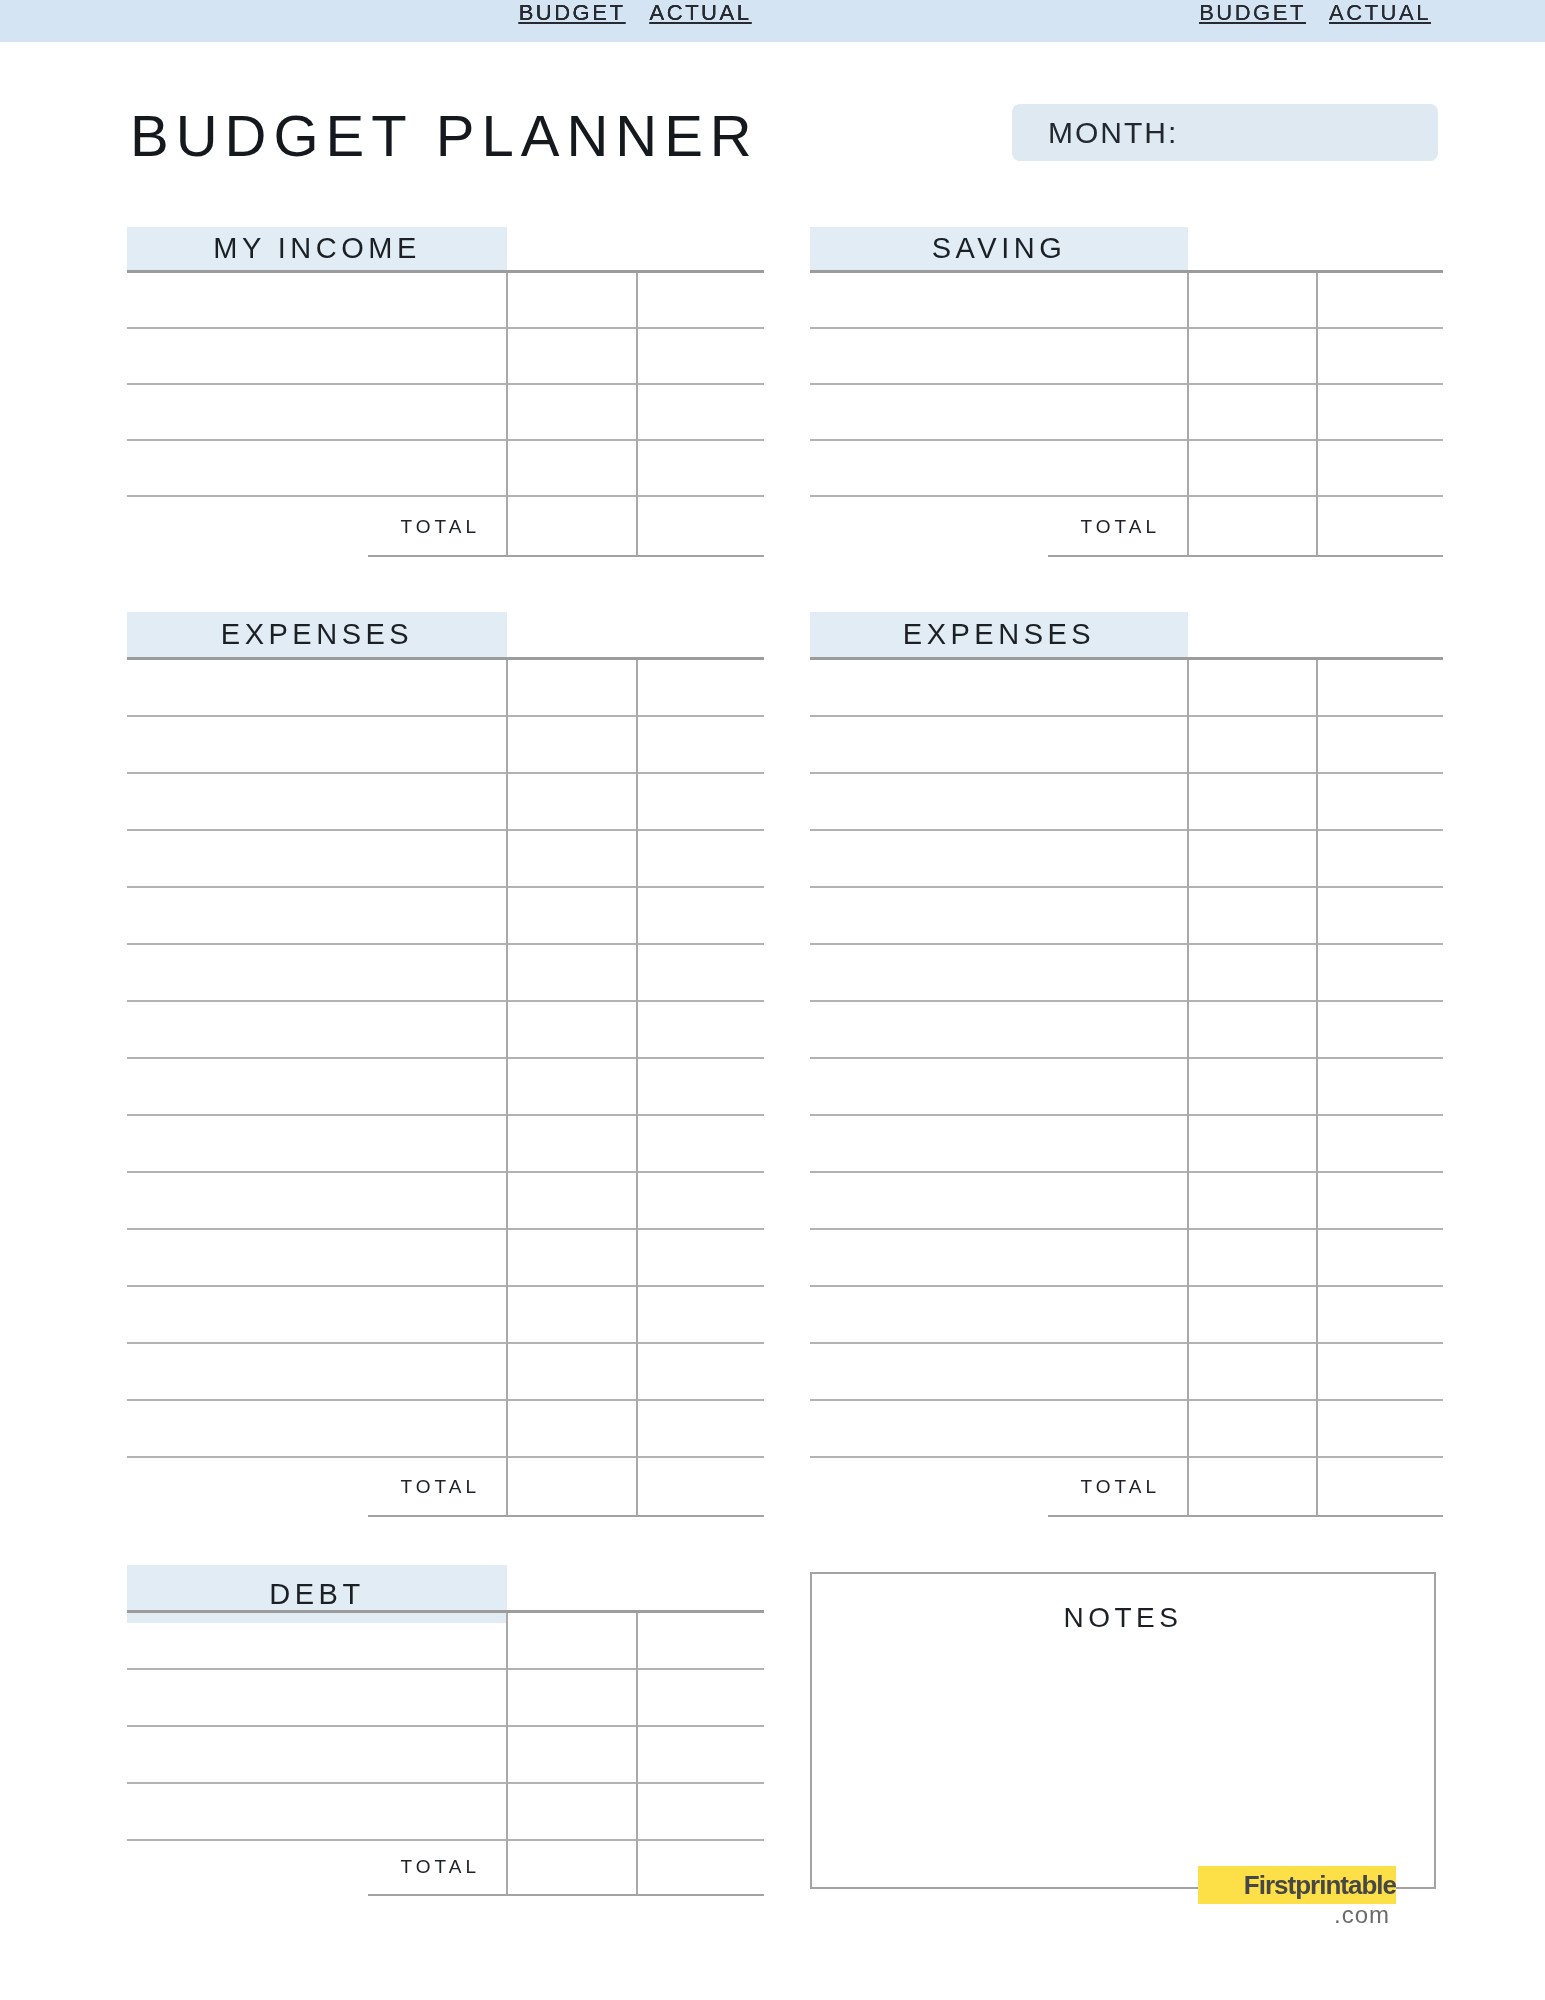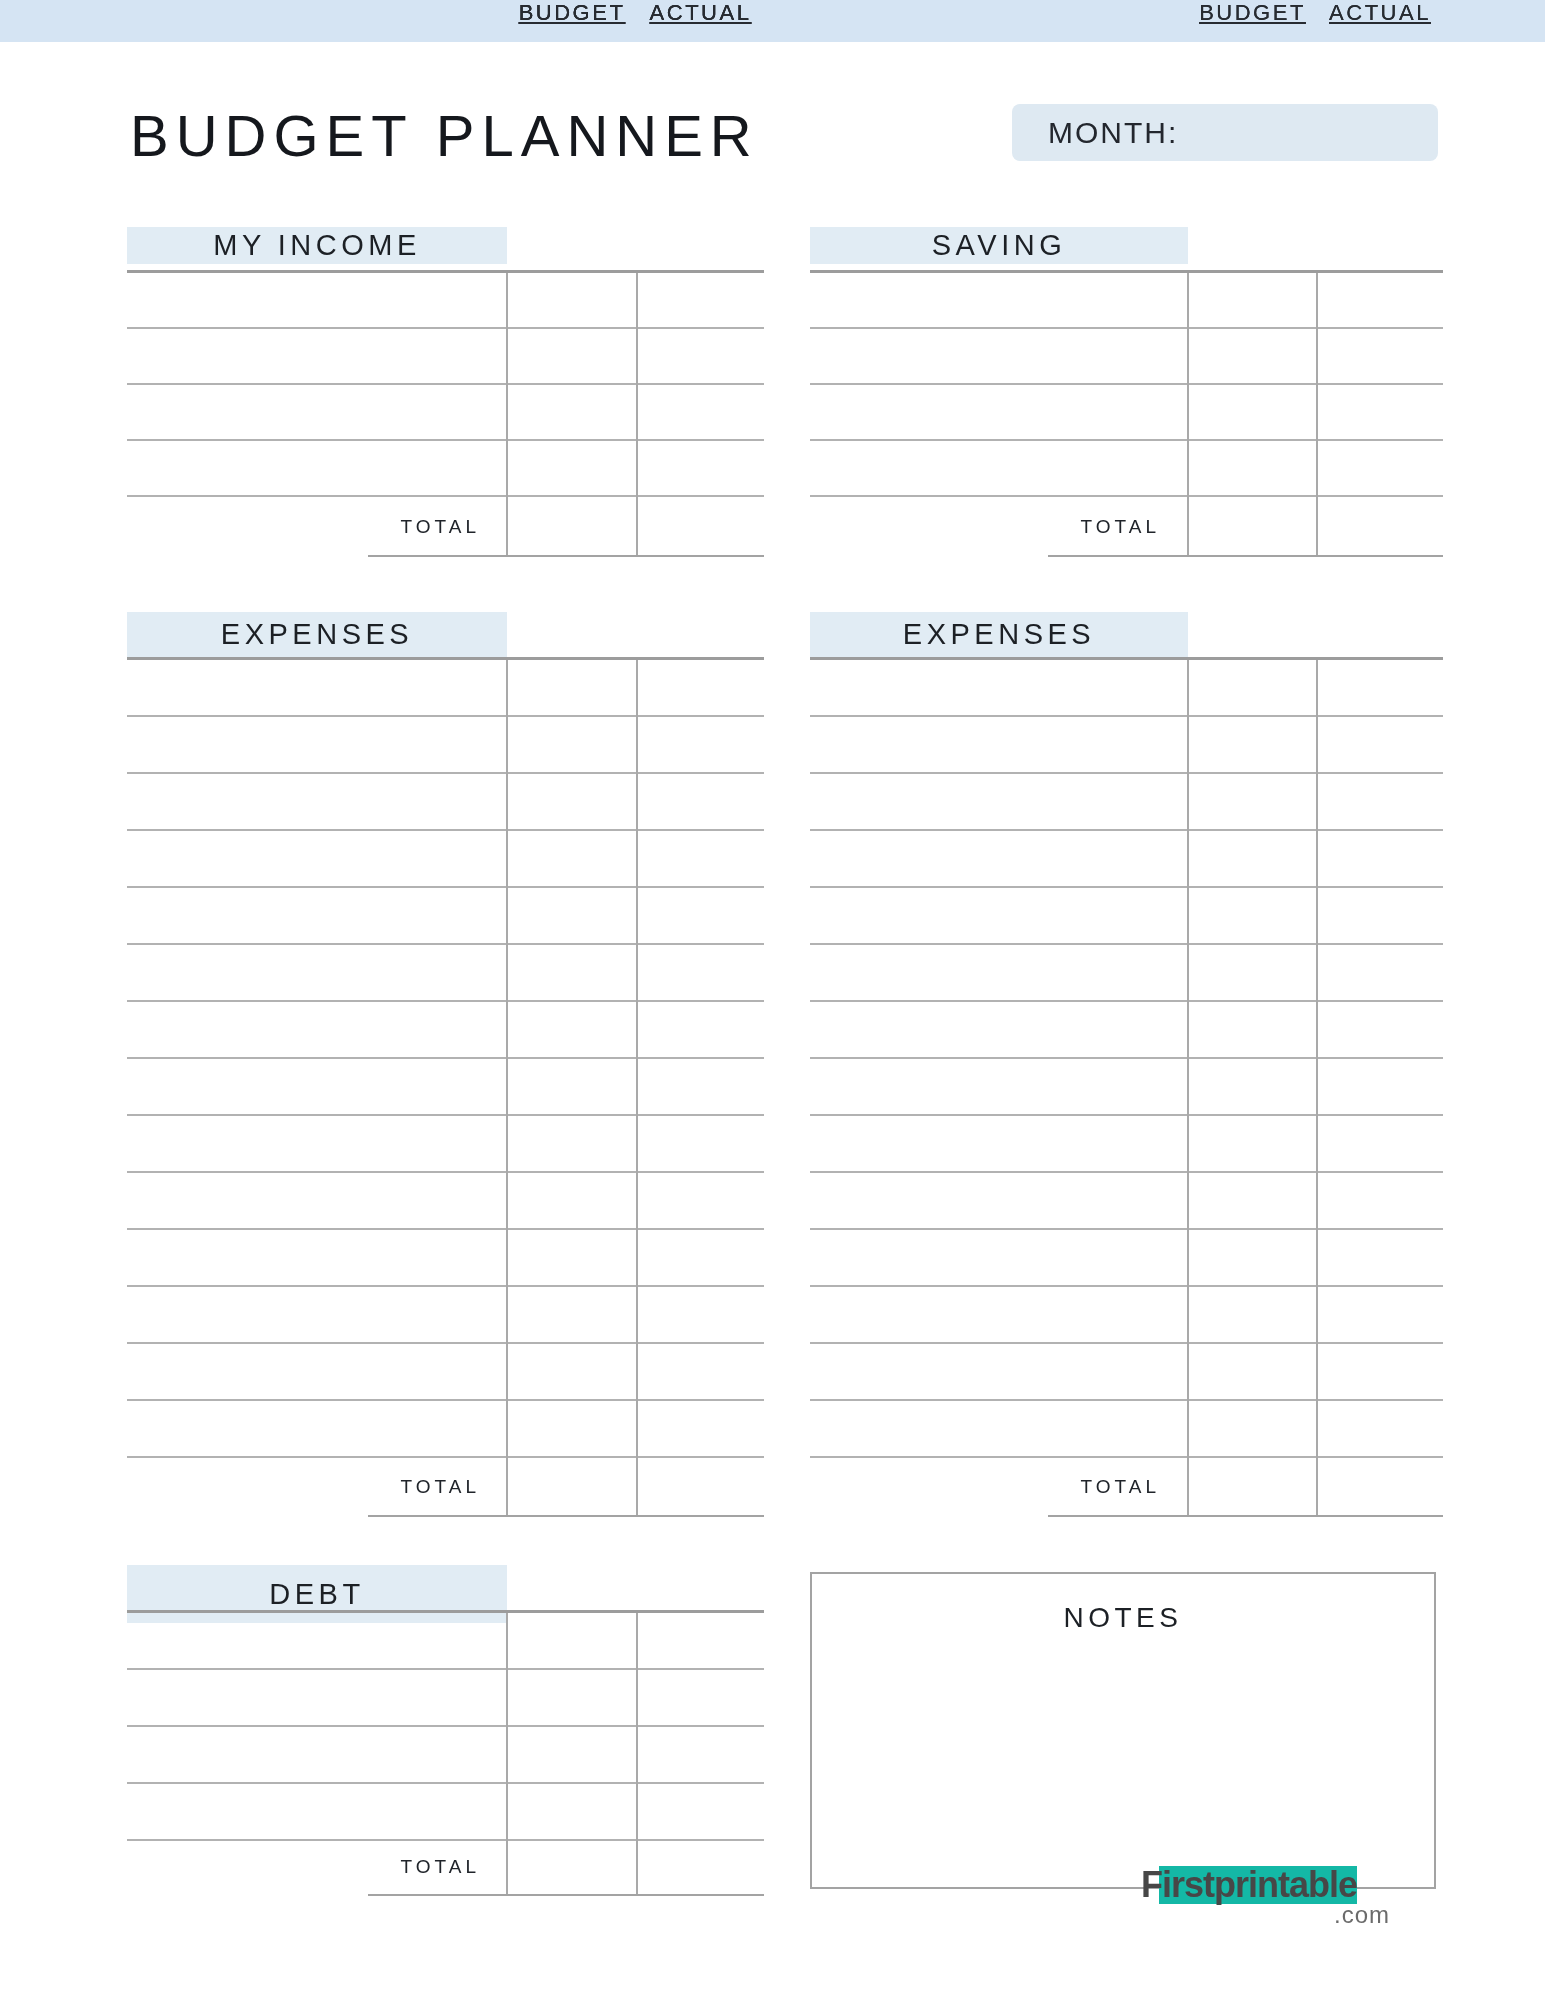--- a/index.html
+++ b/index.html
@@ -53,21 +53,21 @@
   
   .total{
     width:200px;height:54px;display:flex;align-items:center;justify-content:flex-end;
     font-size:19px;letter-spacing:4px;color:#20242a;
   }
   
   .tline{height:2px;background:#a3a3a3;}
 
   
   
-  .r1.band{top:227px;height:37px;text-align:center;}
+  .r1.band{top:227px;height:43px;text-align:center;}
   .r1.headline{top:270px;height:3px;}
   .r1.body{top:273px;height:224px;}
   .r1.vline{top:273px;height:283px;}
   .r1.total{top:500px;}
   .r1.tline{top:555px;}
   
   .r2.band{top:612px;height:45px;}
   .r2.headline{top:657px;height:3px;}
   .r2.body{top:660px;height:798px;}
   .r2.vline{top:660px;height:855px;}
@@ -99,23 +99,23 @@
     left:810px;top:1572px;width:622px;height:313px;
     border:2px solid #a3a3a3;
   }
   #notesbox .ntitle{
     margin-top:28px;text-align:center;
     font-size:28px;font-weight:500;letter-spacing:4.5px;color:#1c2025;
   }
 
   
   #brand{
-    left:1159px;top:1866px;width:198px;height:38px;background:#14b8a6;
+    left:1198px;top:1866px;width:198px;height:38px;background:#fde047;
     display:flex;align-items:center;justify-content:flex-end;
-    font-size:36px;font-weight:bold;letter-spacing:-1px;color:#474747;
+    font-size:26px;font-weight:bold;letter-spacing:-1px;color:#474747;
   }
   #domain{
     left:1196px;top:1901px;width:194px;text-align:right;
     font-size:24px;letter-spacing:1px;color:#6b6b6b;
   }
 </style>
 </head>
 <body>
 
 <div id="page">

